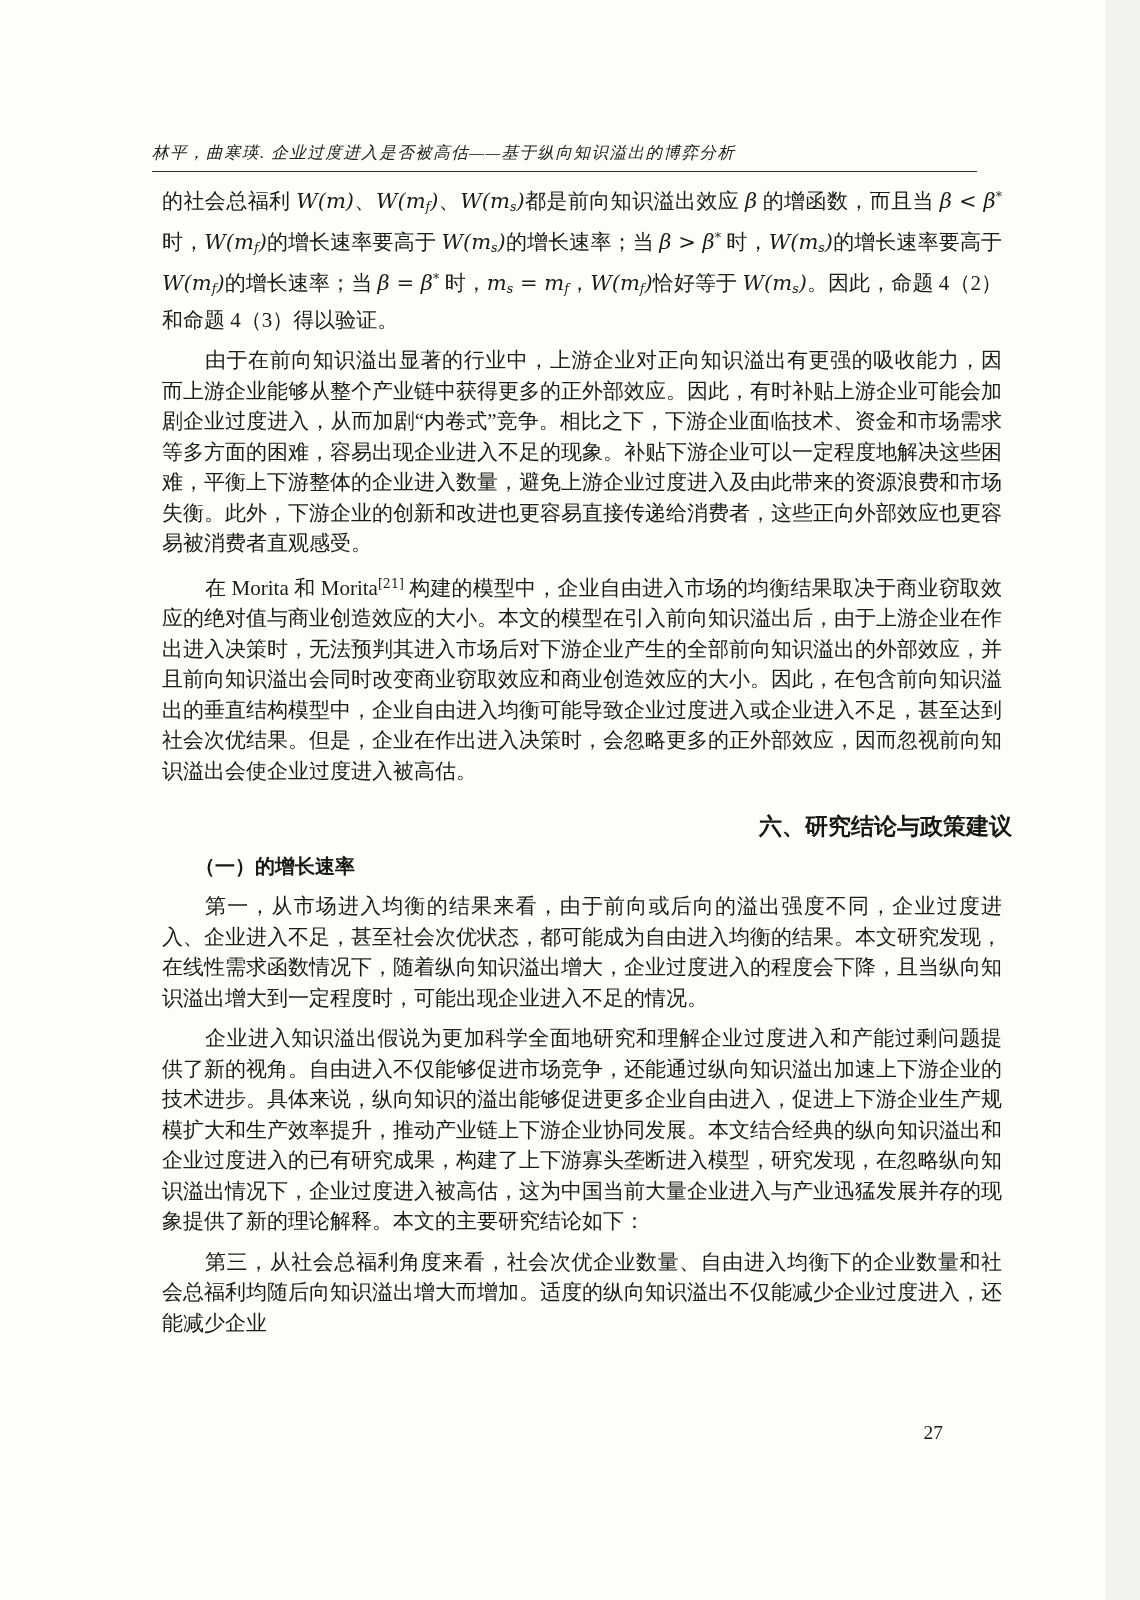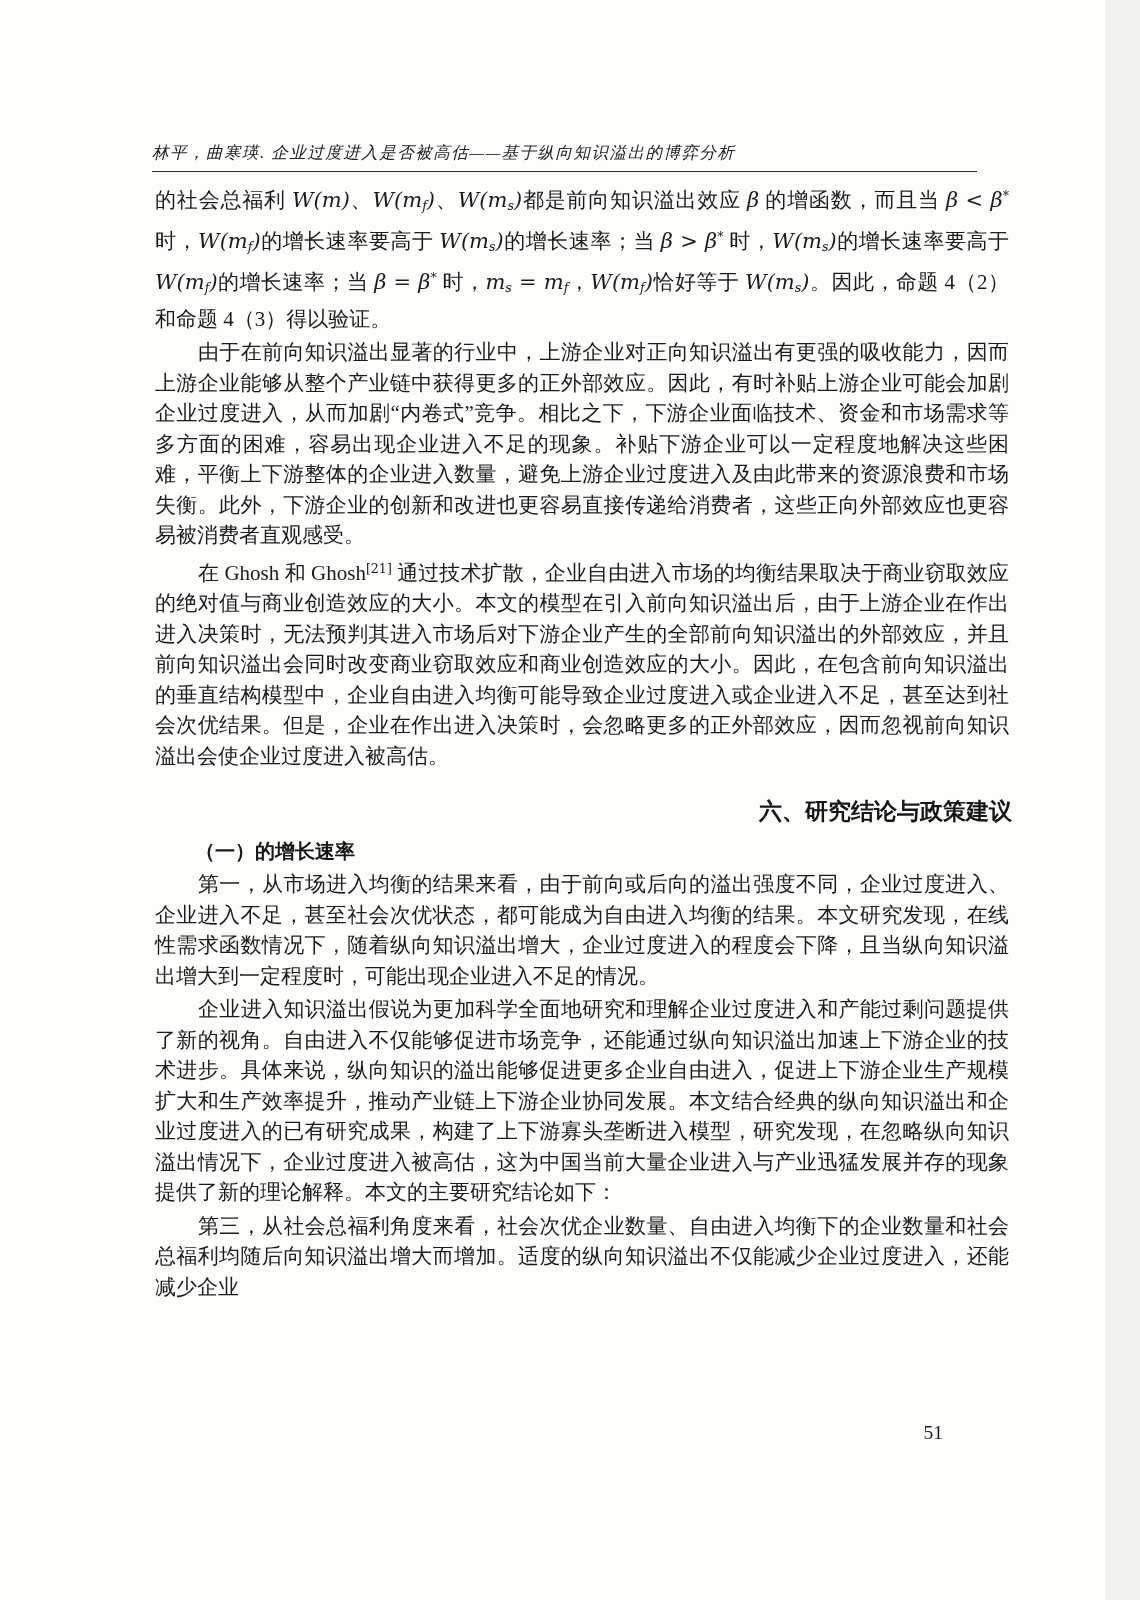--- a/index.html
+++ b/index.html
@@ -27,21 +27,21 @@
     white-space: nowrap;
   }
   .head-rule {
     height: 0;
     border-bottom: 1.6px solid #2e2e2e;
     margin-bottom: 9px;
   }
   
   .article { width: 860px; }
   .blk-p {
-    margin: 3px;
+    margin: 10px;
     font-size: 21px;
     line-height: 30.5px;
     text-align: justify;
     color: #1b1b1b;
   }
   .blk-p.indent { text-indent: 43px; }
   .blk-h1 {
     margin: 23px 0 7px 0;
     font-family: "Liberation Sans", "DejaVu Sans", sans-serif;
     font-weight: 700;
@@ -93,23 +93,23 @@
 
   <header>
     <div class="running-head">林平，曲寒瑛. 企业过度进入是否被高估——基于纵向知识溢出的博弈分析</div>
     <div class="head-rule"></div>
   </header>
 
   <main class="article" id="article-body">
 
   <p class="blk-p"><span class="rt">的社会总福利 </span><span class="rm">W(m)</span><span class="rt">、</span><span class="rm">W(m</span><span class="rsub">f</span><span class="rm">)</span><span class="rt">、</span><span class="rm">W(m</span><span class="rsub">s</span><span class="rm">)</span><span class="rt">都是前向知识溢出效应 </span><span class="rm">β</span><span class="rt"> 的增函数，而且当 </span><span class="rm">β &lt; β</span><span class="rsup">*</span><span class="rt"> 时，</span><span class="rm">W(m</span><span class="rsub">f</span><span class="rm">)</span><span class="rt">的增长速率要高于 </span><span class="rm">W(m</span><span class="rsub">s</span><span class="rm">)</span><span class="rt">的增长速率；当 </span><span class="rm">β &gt; β</span><span class="rsup">*</span><span class="rt"> 时，</span><span class="rm">W(m</span><span class="rsub">s</span><span class="rm">)</span><span class="rt">的增长速率要高于 </span><span class="rm">W(m</span><span class="rsub">f</span><span class="rm">)</span><span class="rt">的增长速率；当 </span><span class="rm">β = β</span><span class="rsup">*</span><span class="rt"> 时，</span><span class="rm">m</span><span class="rsub">s</span><span class="rm"> = m</span><span class="rsub">f</span><span class="rt">，</span><span class="rm">W(m</span><span class="rsub">f</span><span class="rm">)</span><span class="rt">恰好等于 </span><span class="rm">W(m</span><span class="rsub">s</span><span class="rm">)</span><span class="rt">。因此，命题 4（2）和命题 4（3）得以验证。</span></p>
       <p class="blk-p indent"><span class="rt">由于在前向知识溢出显著的行业中，上游企业对正向知识溢出有更强的吸收能力，因而上游企业能够从整个产业链中获得更多的正外部效应。因此，有时补贴上游企业可能会加剧企业过度进入，从而加剧“内卷式”竞争。相比之下，下游企业面临技术、资金和市场需求等多方面的困难，容易出现企业进入不足的现象。补贴下游企业可以一定程度地解决这些困难，平衡上下游整体的企业进入数量，避免上游企业过度进入及由此带来的资源浪费和市场失衡。此外，下游企业的创新和改进也更容易直接传递给消费者，这些正向外部效应也更容易被消费者直观感受。</span></p>
-      <p class="blk-p indent"><span class="rt">在 Ghosh 和 Ghosh</span><span class="rsup">[21]</span><span class="rt"> 通过技术扩散，企业自由进入市场的均衡结果取决于商业窃取效应的绝对值与商业创造效应的大小。本文的模型在引入前向知识溢出后，由于上游企业在作出进入决策时，无法预判其进入市场后对下游企业产生的全部前向知识溢出的外部效应，并且前向知识溢出会同时改变商业窃取效应和商业创造效应的大小。因此，在包含前向知识溢出的垂直结构模型中，企业自由进入均衡可能导致企业过度进入或企业进入不足，甚至达到社会次优结果。但是，企业在作出进入决策时，会忽略更多的正外部效应，因而忽视前向知识溢出会使企业过度进入被高估。</span></p>
+      <p class="blk-p indent"><span class="rt">在 Morita 和 Morita</span><span class="rsup">[21]</span><span class="rt"> 构建的模型中，企业自由进入市场的均衡结果取决于商业窃取效应的绝对值与商业创造效应的大小。本文的模型在引入前向知识溢出后，由于上游企业在作出进入决策时，无法预判其进入市场后对下游企业产生的全部前向知识溢出的外部效应，并且前向知识溢出会同时改变商业窃取效应和商业创造效应的大小。因此，在包含前向知识溢出的垂直结构模型中，企业自由进入均衡可能导致企业过度进入或企业进入不足，甚至达到社会次优结果。但是，企业在作出进入决策时，会忽略更多的正外部效应，因而忽视前向知识溢出会使企业过度进入被高估。</span></p>
       <h2 class="blk-h1"><span class="rt">六、研究结论与政策建议</span></h2>
       <h3 class="blk-h2"><span class="rt">（一）的增长速率</span></h3>
       <p class="blk-p indent"><span class="rt">第一，从市场进入均衡的结果来看，由于前向或后向的溢出强度不同，企业过度进入、企业进入不足，甚至社会次优状态，都可能成为自由进入均衡的结果。本文研究发现，在线性需求函数情况下，随着纵向知识溢出增大，企业过度进入的程度会下降，且当纵向知识溢出增大到一定程度时，可能出现企业进入不足的情况。</span></p>
       <p class="blk-p indent"><span class="rt">企业进入知识溢出假说为更加科学全面地研究和理解企业过度进入和产能过剩问题提供了新的视角。自由进入不仅能够促进市场竞争，还能通过纵向知识溢出加速上下游企业的技术进步。具体来说，纵向知识的溢出能够促进更多企业自由进入，促进上下游企业生产规模扩大和生产效率提升，推动产业链上下游企业协同发展。本文结合经典的纵向知识溢出和企业过度进入的已有研究成果，构建了上下游寡头垄断进入模型，研究发现，在忽略纵向知识溢出情况下，企业过度进入被高估，这为中国当前大量企业进入与产业迅猛发展并存的现象提供了新的理论解释。本文的主要研究结论如下：</span></p>
       <p class="blk-p indent"><span class="rt">第三，从社会总福利角度来看，社会次优企业数量、自由进入均衡下的企业数量和社会总福利均随后向知识溢出增大而增加。适度的纵向知识溢出不仅能减少企业过度进入，还能减少企业</span></p>
     </main>
 
-  <div class="page-number">51</div>
+  <div class="page-number">27</div>
 
 </div>
 
 </body></html>

